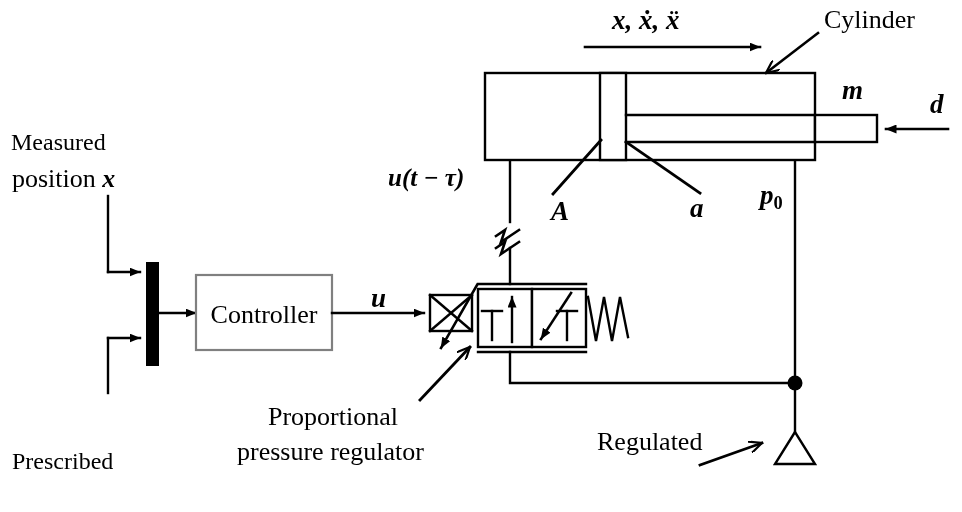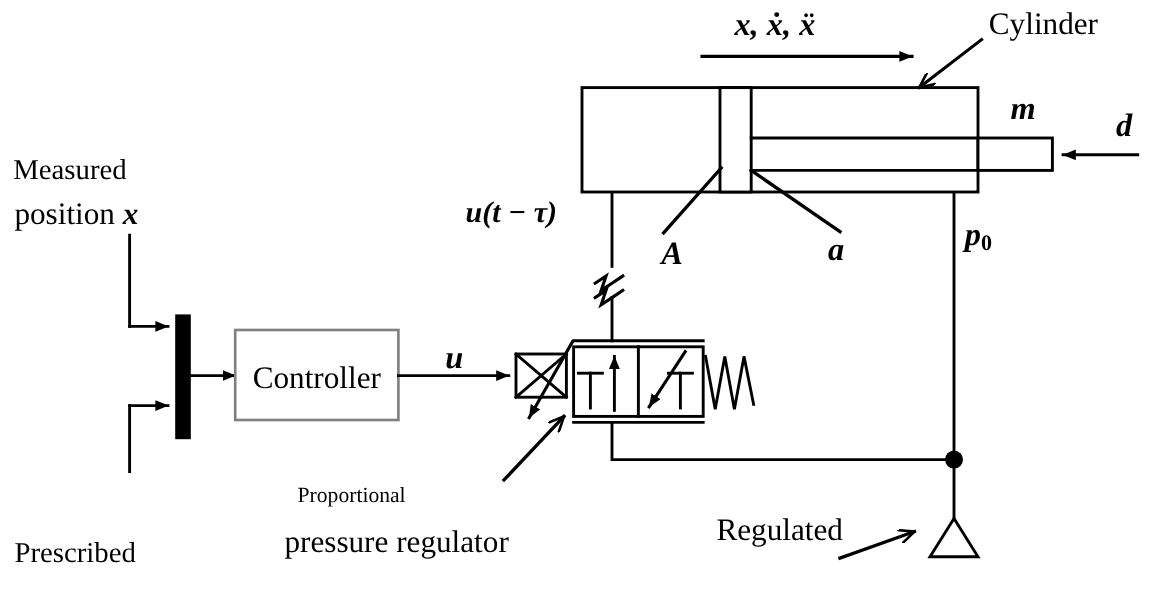--- a/index.html
+++ b/index.html
@@ -138,24 +138,24 @@
   <div class="lbl sym" style="left:388px;top:164px;font-size:25px;font-family:Liberation Serif, serif;">u(t − τ)</div>
 
   <div class="lbl sym" style="left:551px;top:196px;font-size:27px;">A</div>
 
   <div class="lbl sym" style="left:690px;top:193px;font-size:27px;">a</div>
 
   <div class="lbl sym" style="left:842px;top:75px;font-size:27px;">m</div>
 
   <div class="lbl sym" style="left:930px;top:89px;font-size:27px;">d</div>
 
-  <div class="lbl sym" style="left:804px;top:180px;font-size:27px;"><span>p</span><span class="sub0">0</span></div>
+  <div class="lbl sym" style="left:760px;top:180px;font-size:27px;"><span>p</span><span class="sub0">0</span></div>
 
   <div class="lbl sym" style="left:612px;top:5px;font-size:27px;">x, ẋ, ẍ</div>
 
   <div class="lbl plain" style="left:824px;top:5px;font-size:26px;">Cylinder</div>
 
-  <div class="lbl plain" style="left:248px;top:402px;font-size:18px;">Proportional</div>
+  <div class="lbl plain" style="left:268px;top:402px;font-size:26px;">Proportional</div>
   <div class="lbl plain" style="left:597px;top:427px;font-size:26px;">Regulated</div>
 
   <div class="lbl plain" style="left:237px;top:437px;font-size:26px;">pressure regulator</div>
 
 </div>
 
 </body></html>

